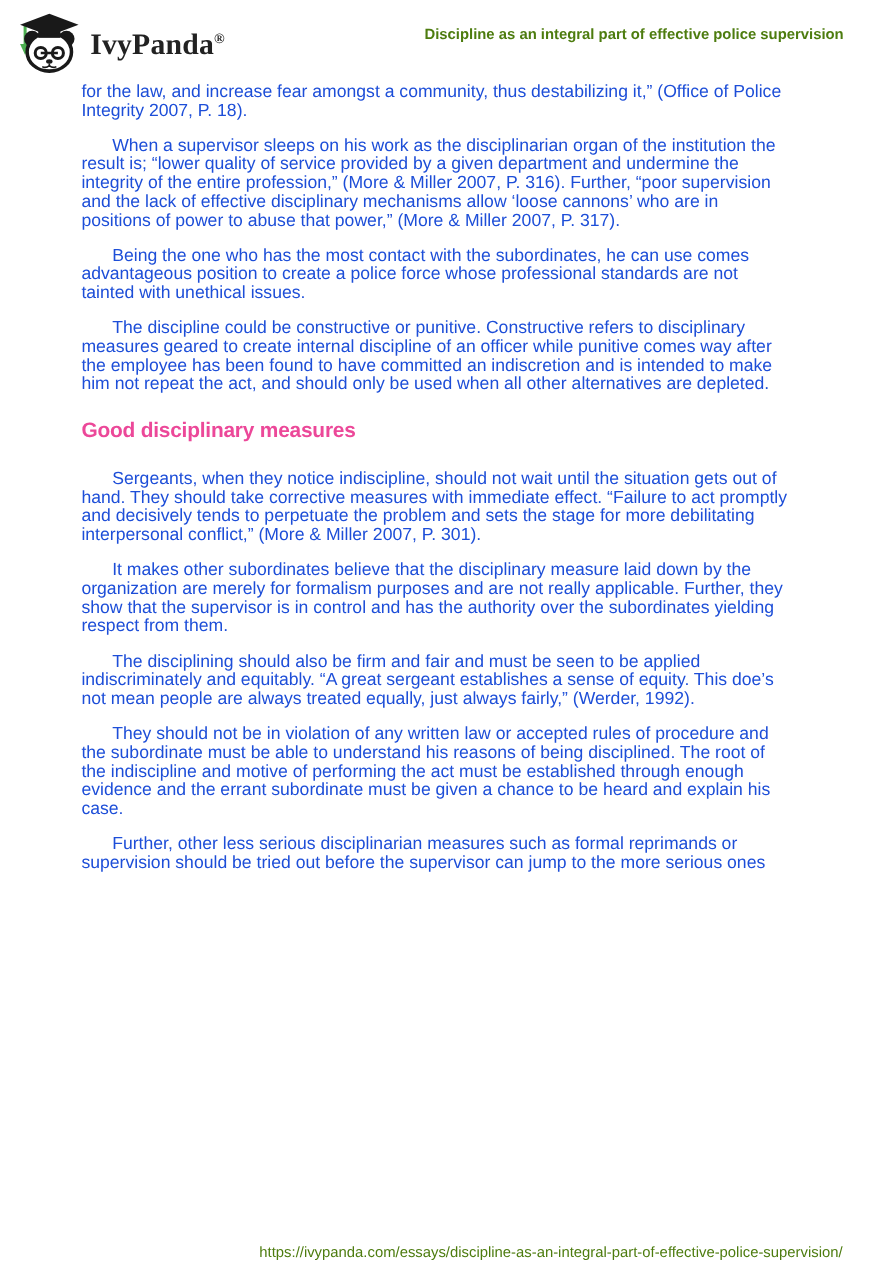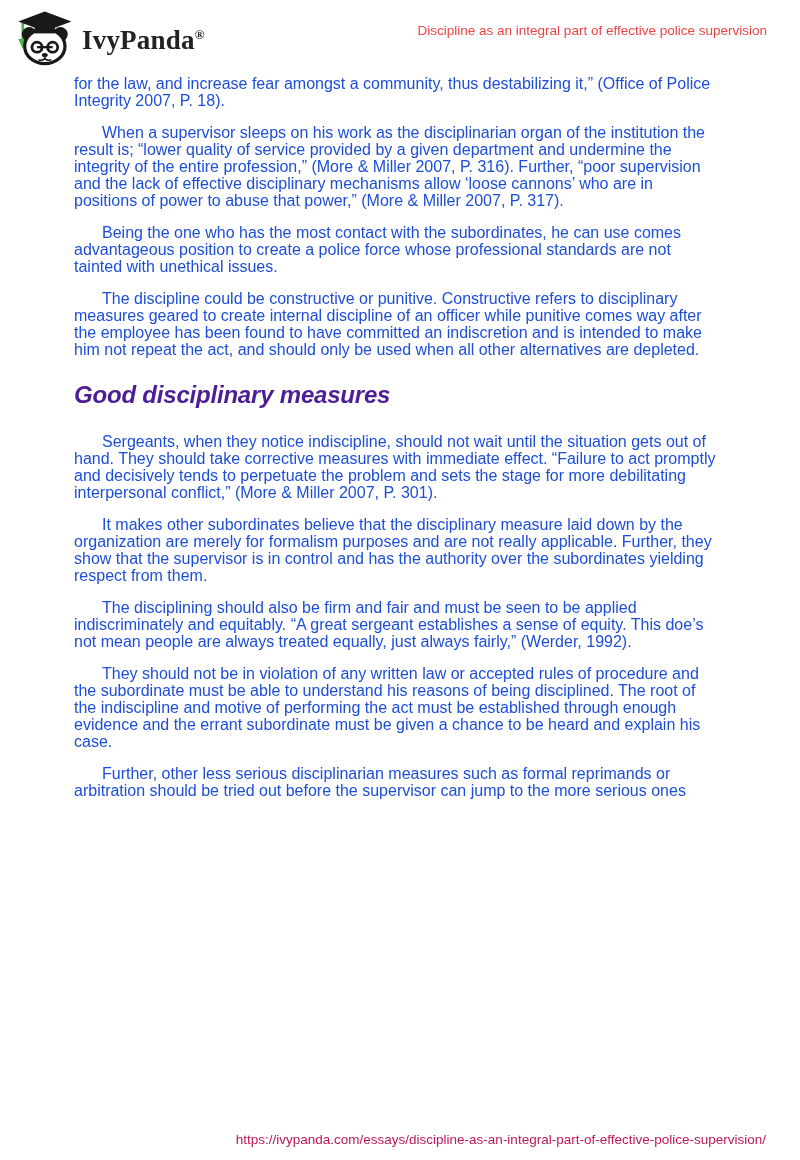--- a/index.html
+++ b/index.html
@@ -15,71 +15,71 @@
   
   .header {
     display: flex;
     align-items: flex-start;
     justify-content: space-between;
     padding: 8px 33px 0 10px;
     height: 62px;
   }
   .brand {
     display: flex;
-    align-items: center;
+    align-items: flex-end;
     gap: 6px;
   }
   .brand-logo { display: block; }
   .brand-name {
     font-family: "Liberation Serif", serif;
     font-weight: bold;
     font-size: 27px;
     color: #222222;
     letter-spacing: 0.2px;
     line-height: 54px;
   }
   .brand-name sup {
     font-size: 13px;
     vertical-align: super;
   }
   .doc-title {
     font-size: 13.5px;
-    color: #ef4444;
+    color: #4d7c0f;
     padding-top: 15px;
     text-align: left;
+    font-weight: bold;
   }
   
   .content {
     padding: 13px 80px 0 74px;
   }
   .para {
     font-size: 16px;
     line-height: 17px;
     color: #1d4ed8;
     text-indent: 28px;
     margin-bottom: 15px;
   }
   .para.no-indent { text-indent: 0; }
   .section-heading {
-    font-size: 24px;
+    font-size: 19px;
     font-weight: bold;
-    color: #4c1d95;
+    color: #ec4899;
     letter-spacing: -0.2px;
     margin: 23px 0 24px 0;
-    font-style: italic;
   }
   
   .footer {
     position: absolute;
     right: 34px;
     bottom: 12px;
   }
   .footer-url {
     font-size: 13.5px;
-    color: #be185d;
+    color: #4d7c0f;
   }
 </style>
 </head>
 <body>
 
 <div class="page">
 
   <div class="header">
     <div class="brand">
       <span>
@@ -114,20 +114,20 @@
   <div class="content">
     <p class="para no-indent">for the law, and increase fear amongst a community, thus destabilizing it,” (Office of Police Integrity 2007, P. 18).</p>
     <p class="para">When a supervisor sleeps on his work as the disciplinarian organ of the institution the result is; “lower quality of service provided by a given department and undermine the integrity of the entire profession,” (More &amp; Miller 2007, P. 316). Further, “poor supervision and the lack of effective disciplinary mechanisms allow ‘loose cannons’ who are in positions of power to abuse that power,” (More &amp; Miller 2007, P. 317).</p>
     <p class="para">Being the one who has the most contact with the subordinates, he can use comes advantageous position to create a police force whose professional standards are not tainted with unethical issues.</p>
     <p class="para">The discipline could be constructive or punitive. Constructive refers to disciplinary measures geared to create internal discipline of an officer while punitive comes way after the employee has been found to have committed an indiscretion and is intended to make him not repeat the act, and should only be used when all other alternatives are depleted.</p>
     <h2 class="section-heading">Good disciplinary measures</h2>
     <p class="para">Sergeants, when they notice indiscipline, should not wait until the situation gets out of hand. They should take corrective measures with immediate effect. “Failure to act promptly and decisively tends to perpetuate the problem and sets the stage for more debilitating interpersonal conflict,” (More &amp; Miller 2007, P. 301).</p>
     <p class="para">It makes other subordinates believe that the disciplinary measure laid down by the organization are merely for formalism purposes and are not really applicable. Further, they show that the supervisor is in control and has the authority over the subordinates yielding respect from them.</p>
     <p class="para">The disciplining should also be firm and fair and must be seen to be applied indiscriminately and equitably. “A great sergeant establishes a sense of equity. This doe’s not mean people are always treated equally, just always fairly,” (Werder, 1992).</p>
     <p class="para">They should not be in violation of any written law or accepted rules of procedure and the subordinate must be able to understand his reasons of being disciplined. The root of the indiscipline and motive of performing the act must be established through enough evidence and the errant subordinate must be given a chance to be heard and explain his case.</p>
-    <p class="para">Further, other less serious disciplinarian measures such as formal reprimands or arbitration should be tried out before the supervisor can jump to the more serious ones</p>
+    <p class="para">Further, other less serious disciplinarian measures such as formal reprimands or supervision should be tried out before the supervisor can jump to the more serious ones</p>
   </div>
 
   <div class="footer">
     <span class="footer-url">https://ivypanda.com/essays/discipline-as-an-integral-part-of-effective-police-supervision/</span>
   </div>
 
 </div>
 
 </body></html>

